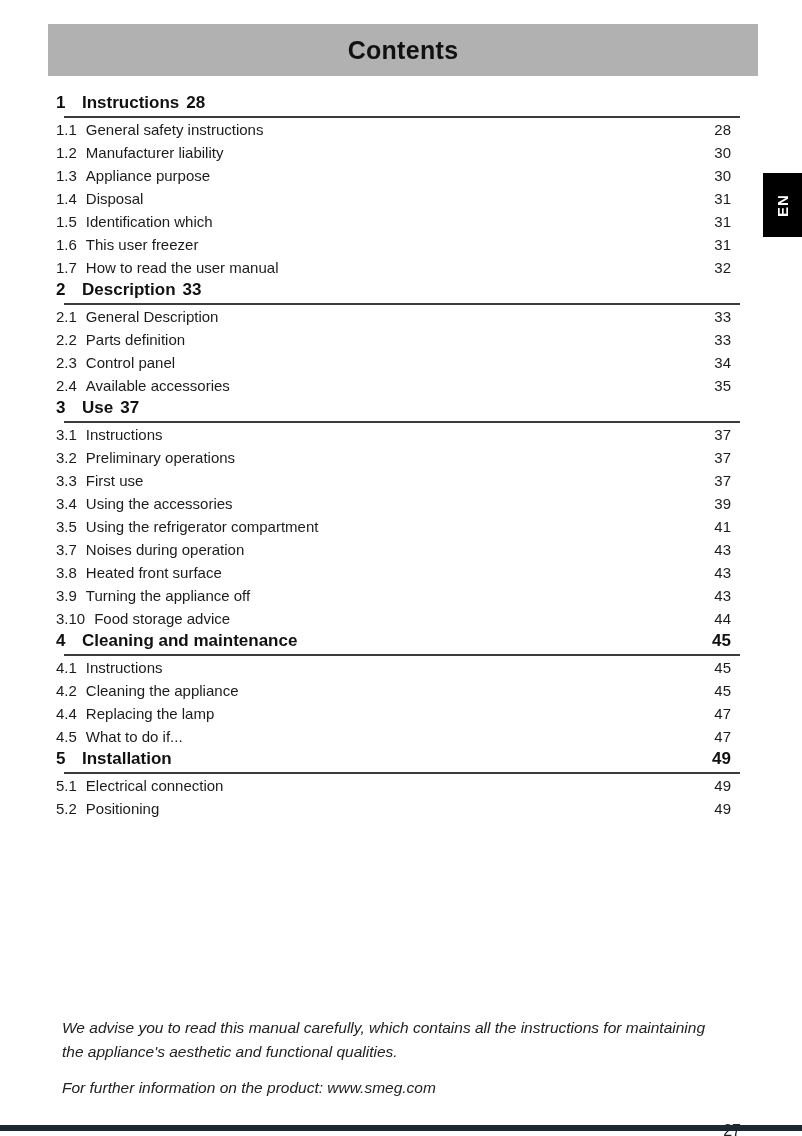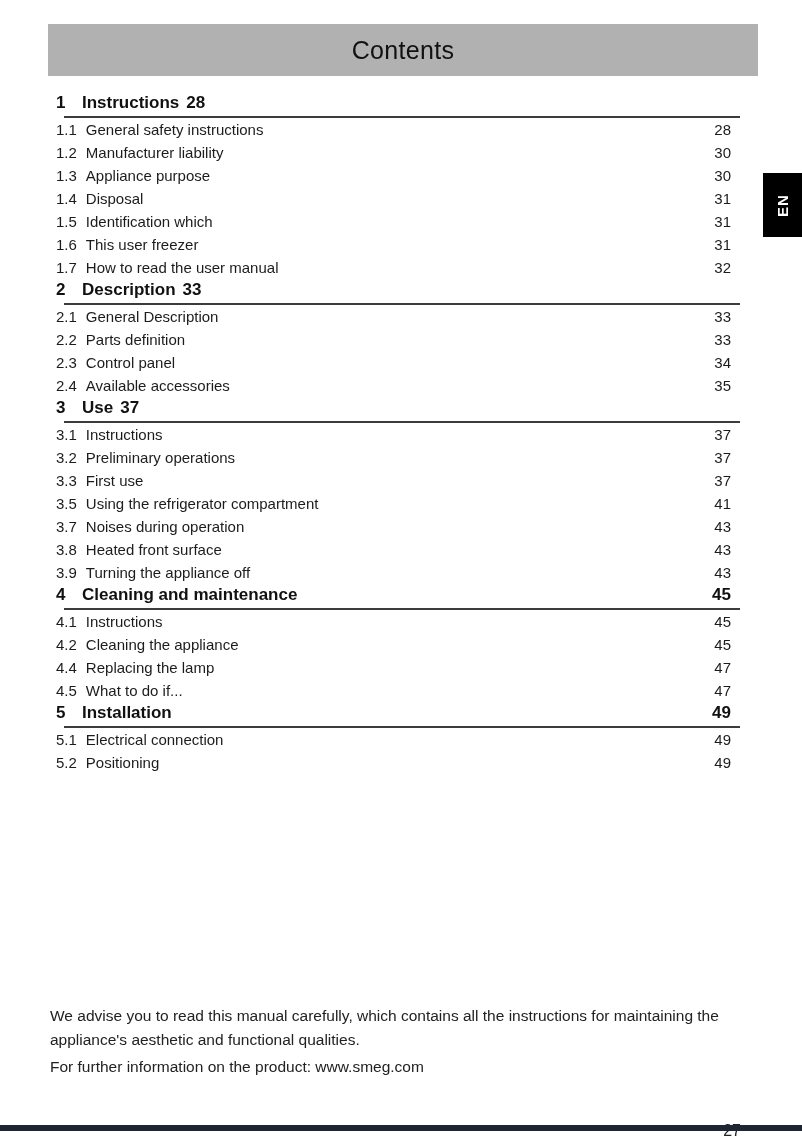--- a/index.html
+++ b/index.html
@@ -19,21 +19,21 @@
     overflow: hidden;
     position: relative;
   }
   .header-bar {
     position: absolute; left: 48px; top: 24px;
     width: 710px; height: 52px;
     background: var(--header-bg);
     display: flex; align-items: center; justify-content: center;
   }
   .header-bar .title {
-    font-size: 25px; font-weight: normal; color: #111;
+    font-size: 25px; font-weight: bold; color: #111;
     letter-spacing: 0.3px;
   }
   .toc {
     position: absolute; left: 56px; top: 92px; width: 684px;
   }
   .section-heading {
     display: flex; align-items: baseline;
     font-weight: bold; font-size: 17px; line-height: 22px; color: #111;
   }
   .section-heading .s-num { width: 26px; flex: none; }
@@ -46,21 +46,21 @@
   .entry {
     display: flex; align-items: baseline;
     font-size: 15px; line-height: 23px; color: #1c1c1c;
   }
   .entry .e-num { margin-right: 9px; text-align: center; }
   .entry .e-page { margin-left: auto; padding-right: 9px; }
   .footer-text {
     position: absolute; left: 50px; top: 1004px; width: 676px;
     font-size: 15.5px; line-height: 24px; color: #222;
   }
-  .footer-text p { margin: 0; }
+  .footer-text p { margin: 12px; font-style: italic; }
   .footer-text p + p { margin-top: 3px; }
   .page-num {
     position: absolute; right: 61px; top: 1086px;
     font-size: 16px; color: #222; margin-top: 36px;
   }
   .lang-tab {
     position: absolute; right: 0; top: 173px;
     width: 39px; height: 64px;
     background: var(--tab-bg); color: var(--tab-text);
     display: flex; align-items: center; justify-content: center;
@@ -188,20 +188,25 @@
     <span class="e-title">Preliminary operations</span>
     <span class="e-page">37</span>
   </div>
 
   <div class="entry">
     <span class="e-num">3.3</span>
     <span class="e-title">First use</span>
     <span class="e-page">37</span>
   </div>
 
+  <div class="entry">
+    <span class="e-num">3.4</span>
+    <span class="e-title">Using the accessories</span>
+    <span class="e-page">39</span>
+  </div>
 
   <div class="entry">
     <span class="e-num">3.5</span>
     <span class="e-title">Using the refrigerator compartment</span>
     <span class="e-page">41</span>
   </div>
 
 
   <div class="entry">
     <span class="e-num">3.7</span>
@@ -214,20 +219,25 @@
     <span class="e-title">Heated front surface</span>
     <span class="e-page">43</span>
   </div>
 
   <div class="entry">
     <span class="e-num">3.9</span>
     <span class="e-title">Turning the appliance off</span>
     <span class="e-page">43</span>
   </div>
 
+  <div class="entry">
+    <span class="e-num">3.10</span>
+    <span class="e-title">Food storage advice</span>
+    <span class="e-page">44</span>
+  </div>
 </div>
   </section>
 
   <section class="section">
     <div class="section-heading">
       <span class="s-num">4</span>
       <span class="s-title">Cleaning and maintenance</span>
       <span class="s-page page-right">45</span>
     </div>
     <div class="rule"></div>

